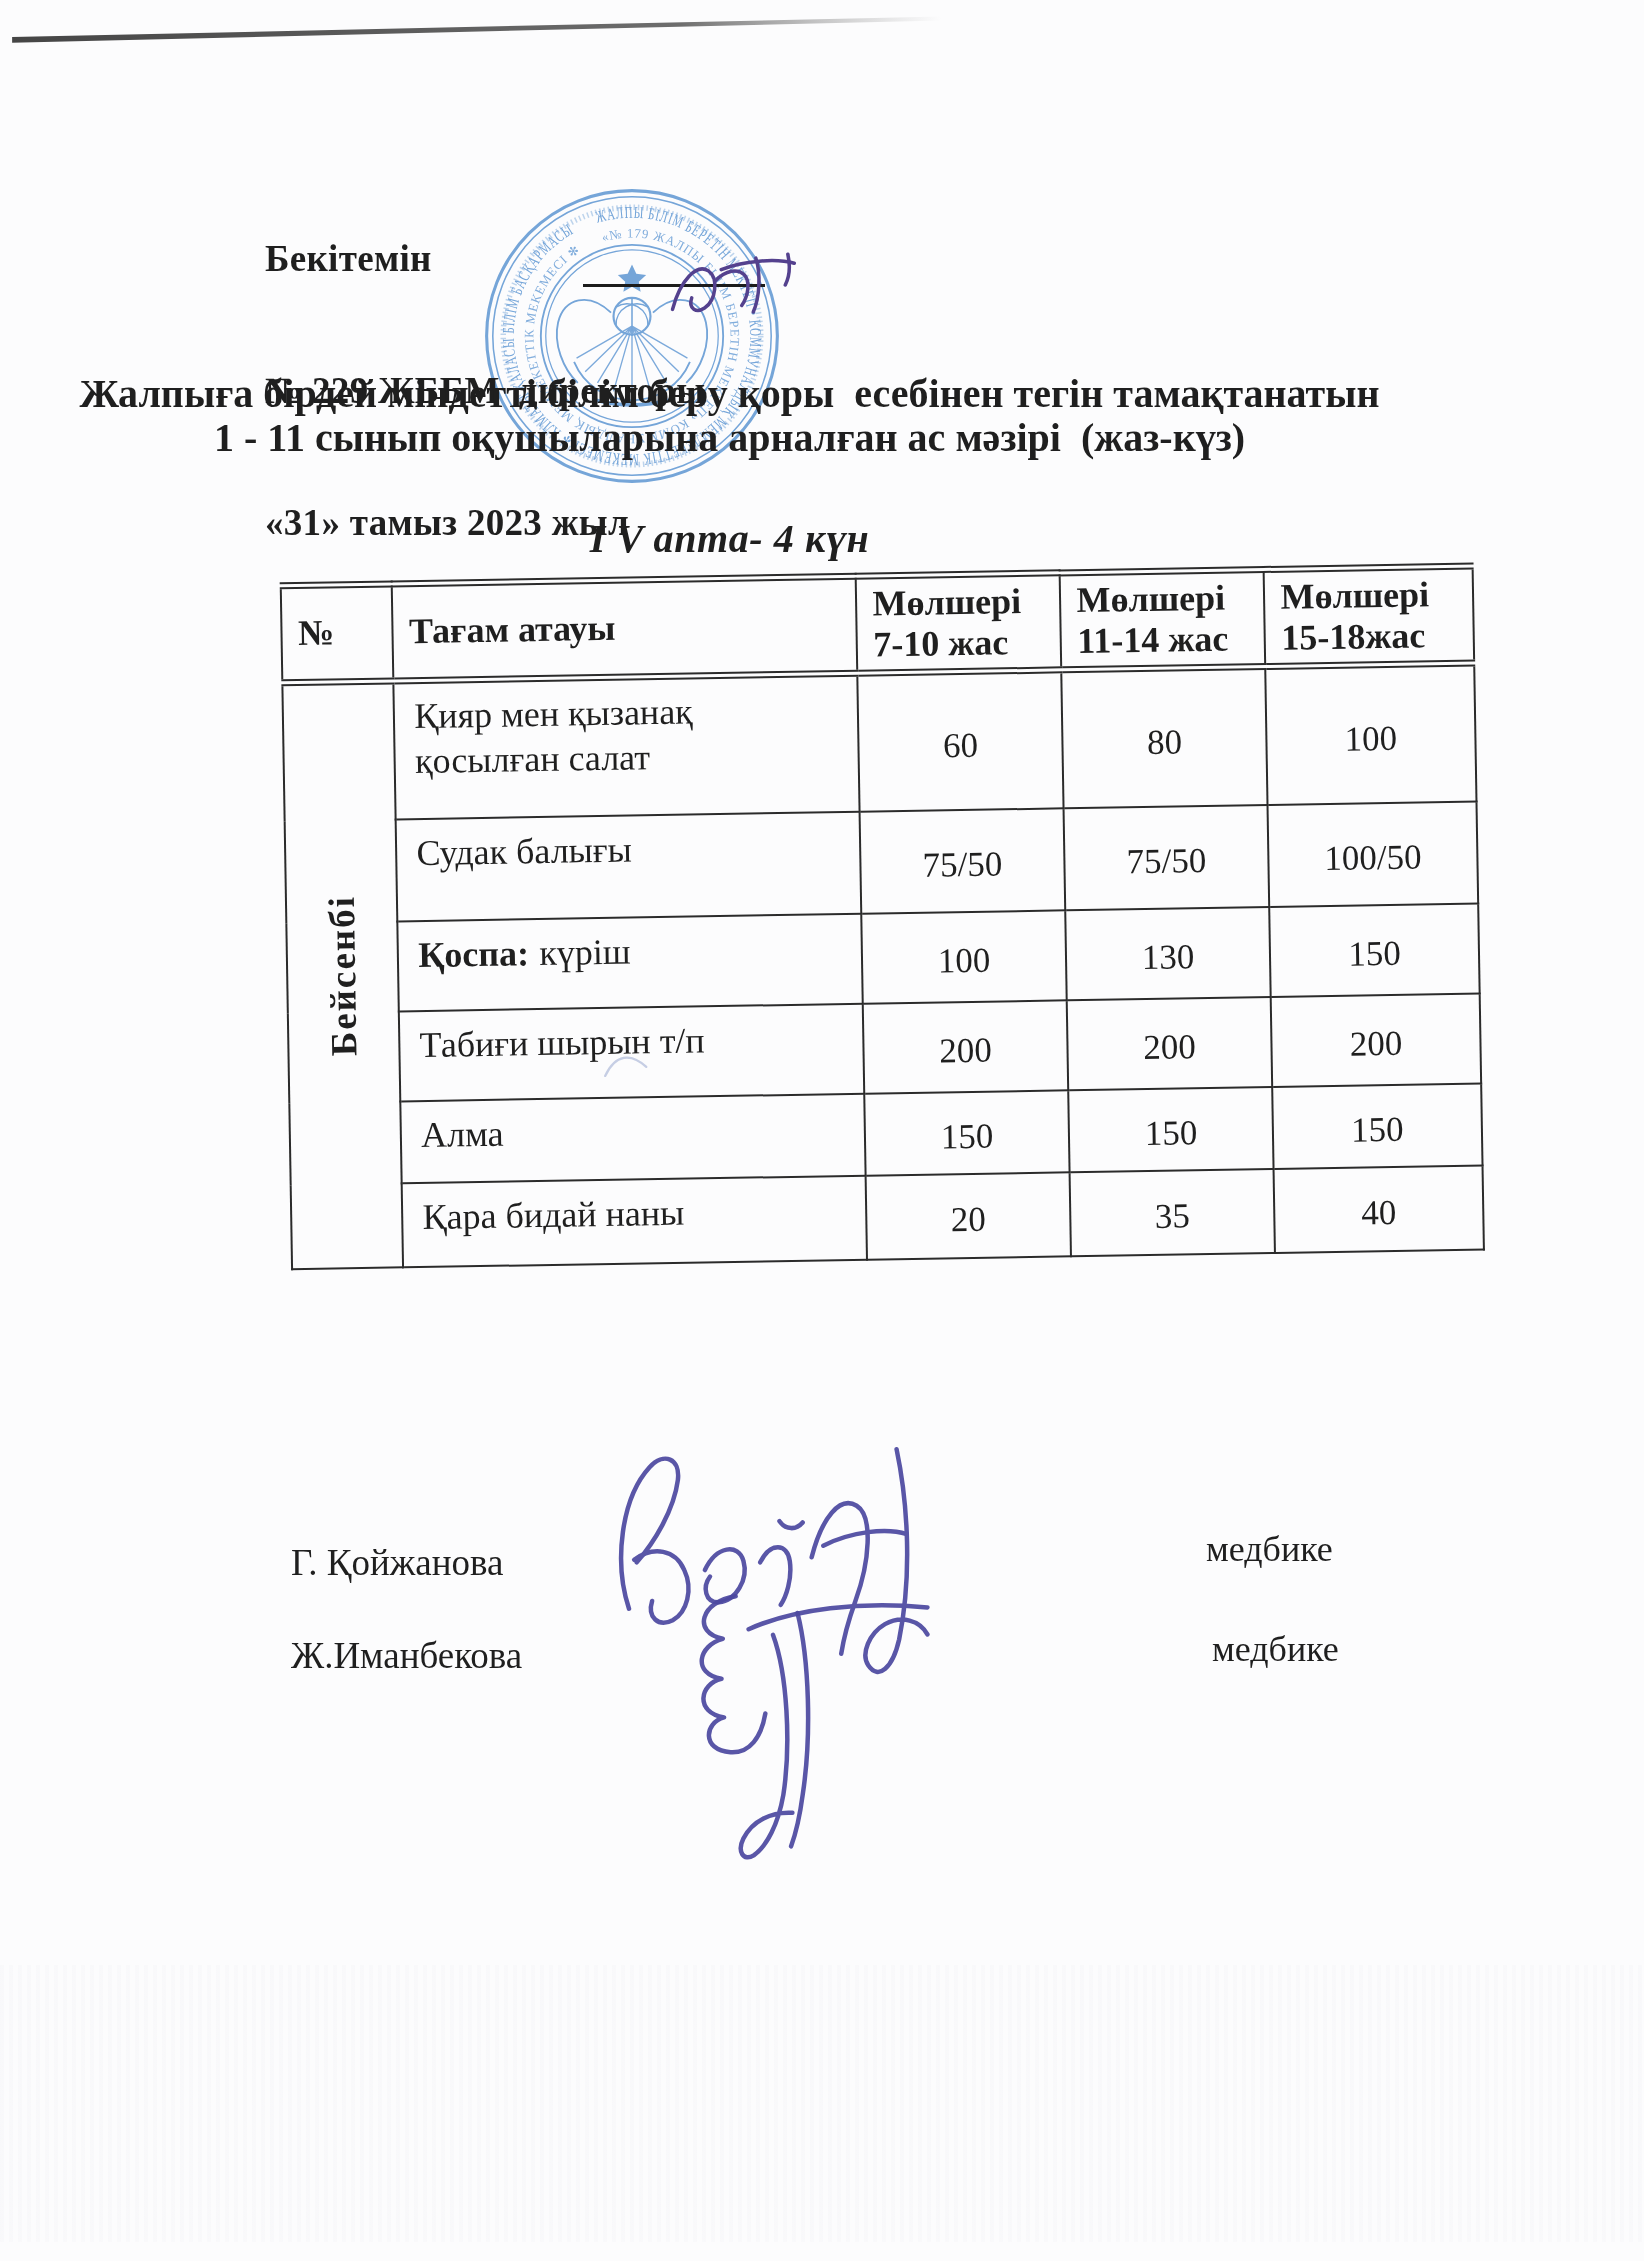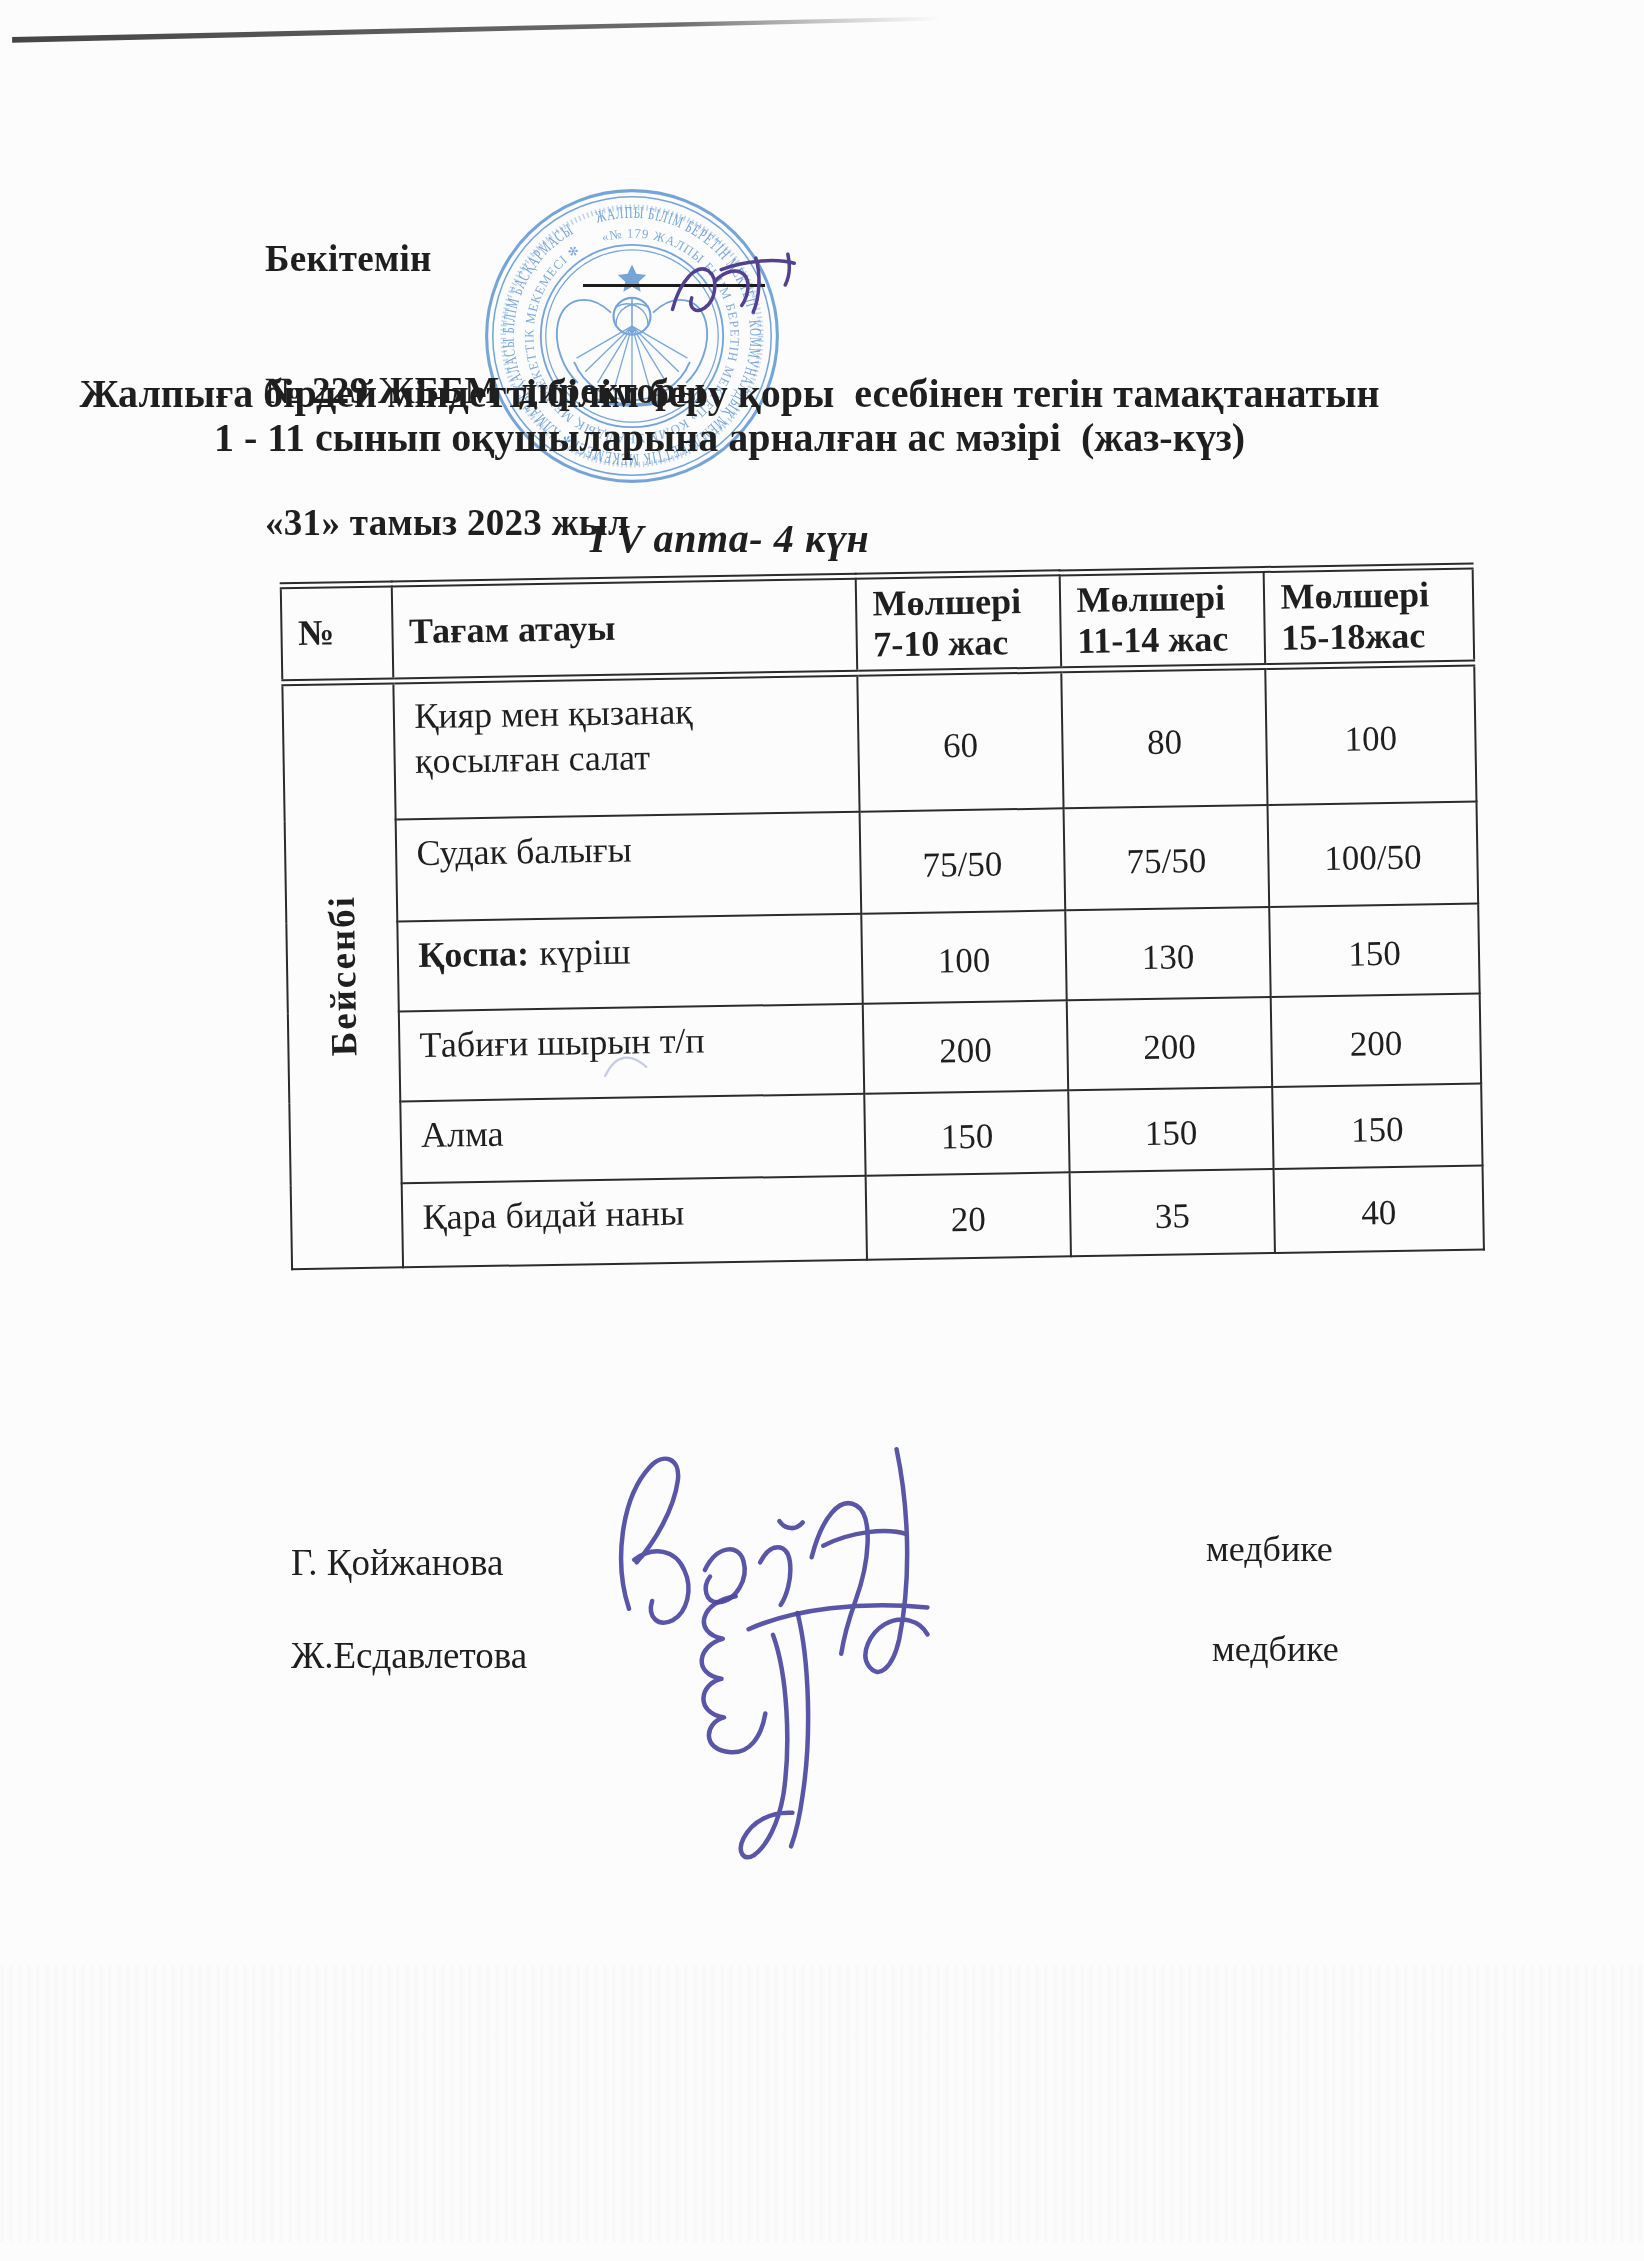--- a/index.html
+++ b/index.html
@@ -217,21 +217,21 @@
     </tbody>
   </table>
 </div>
 
 <svg class="penmark" viewBox="0 0 84 62">
   <path d="M 8,48 C 24,14 48,12 72,34" stroke="#8fa0cc" stroke-width="3.5" fill="none" opacity="0.5" stroke-linecap="round"></path>
 </svg>
 
 <div class="sg-name n1">Г. Қойжанова</div>
 <div class="sg-role ro1">медбике</div>
-<div class="sg-name n2">Ж.Есдавлетова</div>
+<div class="sg-name n2">Ж.Иманбекова</div>
 <div class="sg-role ro2">медбике</div>
 
 <svg class="bigsig1" viewBox="0 0 660 440">
   <g fill="none" stroke="#4c48a0" stroke-width="7" stroke-linecap="round" stroke-linejoin="round" opacity="0.92">
     <path d="M 96,312 C 72,240 84,140 128,92 C 150,68 176,78 172,112 C 166,158 136,208 108,240"></path>
     <path d="M 104,236 C 134,214 168,220 182,252 C 196,282 186,318 164,330 C 142,341 124,326 132,300"></path>
     <path d="M 214,252 C 232,214 266,210 274,238 C 282,266 262,300 236,302 C 214,303 210,278 222,262"></path>
     <path d="M 300,240 C 316,208 342,210 346,238 C 350,266 340,294 332,306"></path>
     <path d="M 330,176 C 340,190 356,190 366,178"></path>
     <path d="M 380,232 C 396,170 424,136 450,152 C 476,168 470,240 448,300 C 438,328 430,356 426,382"></path>

